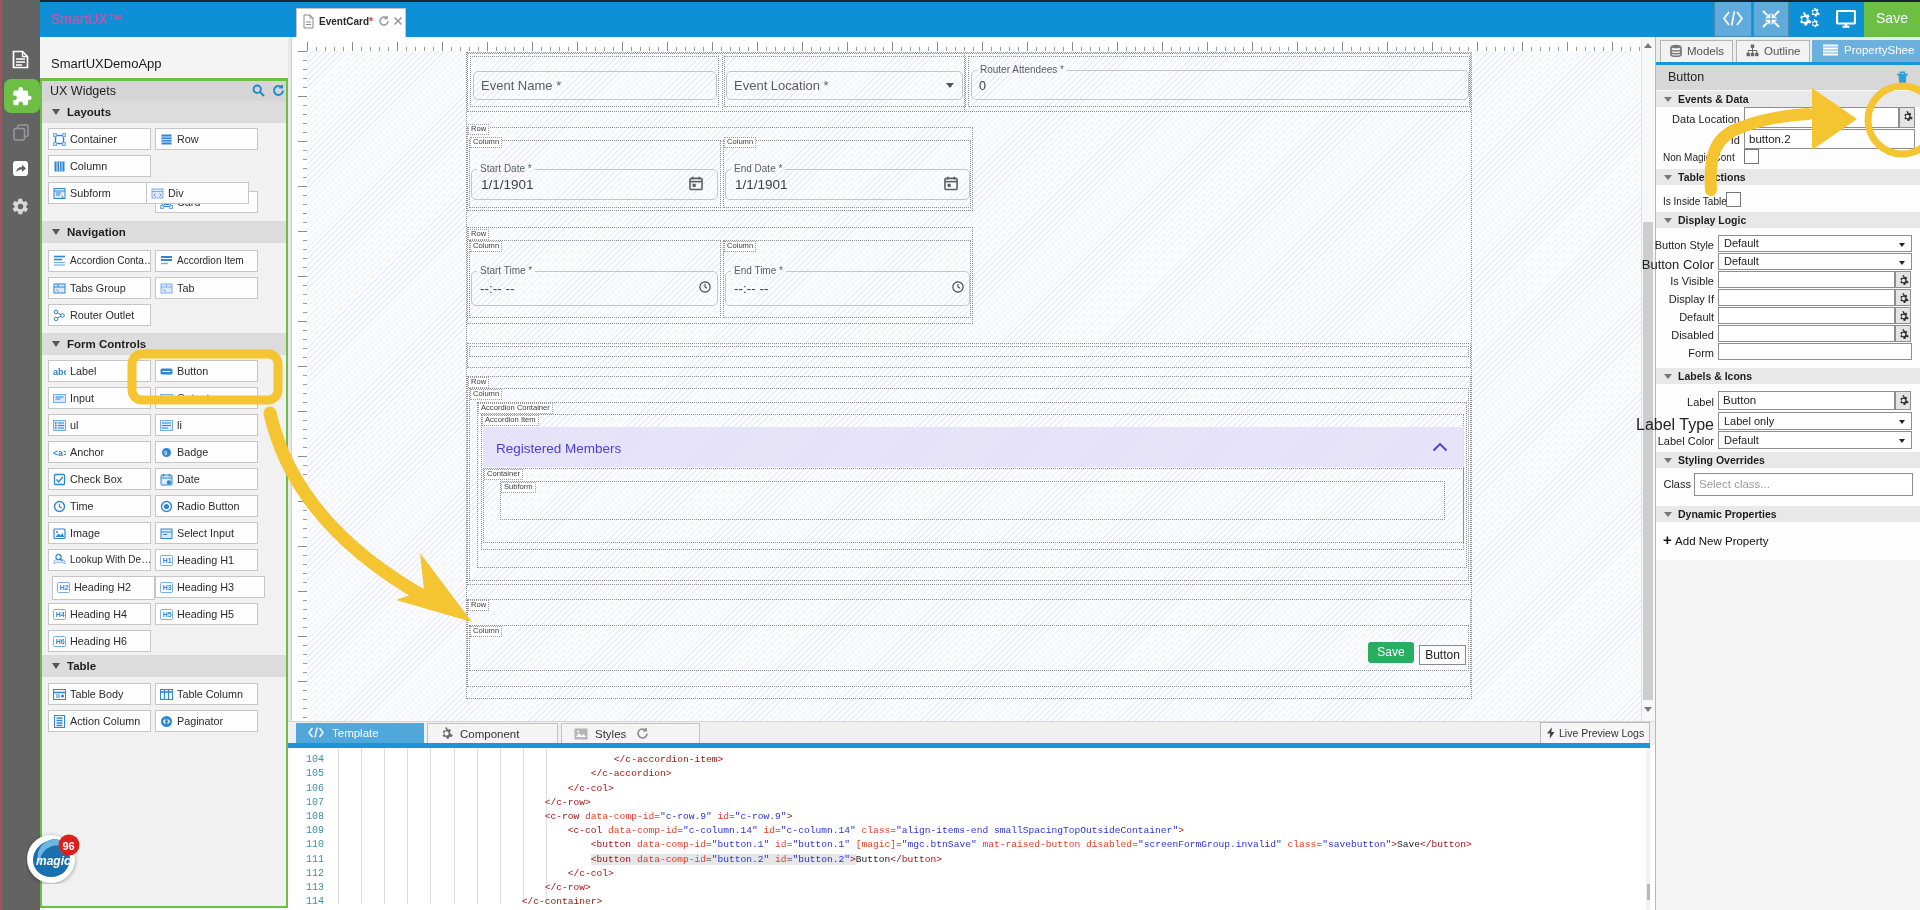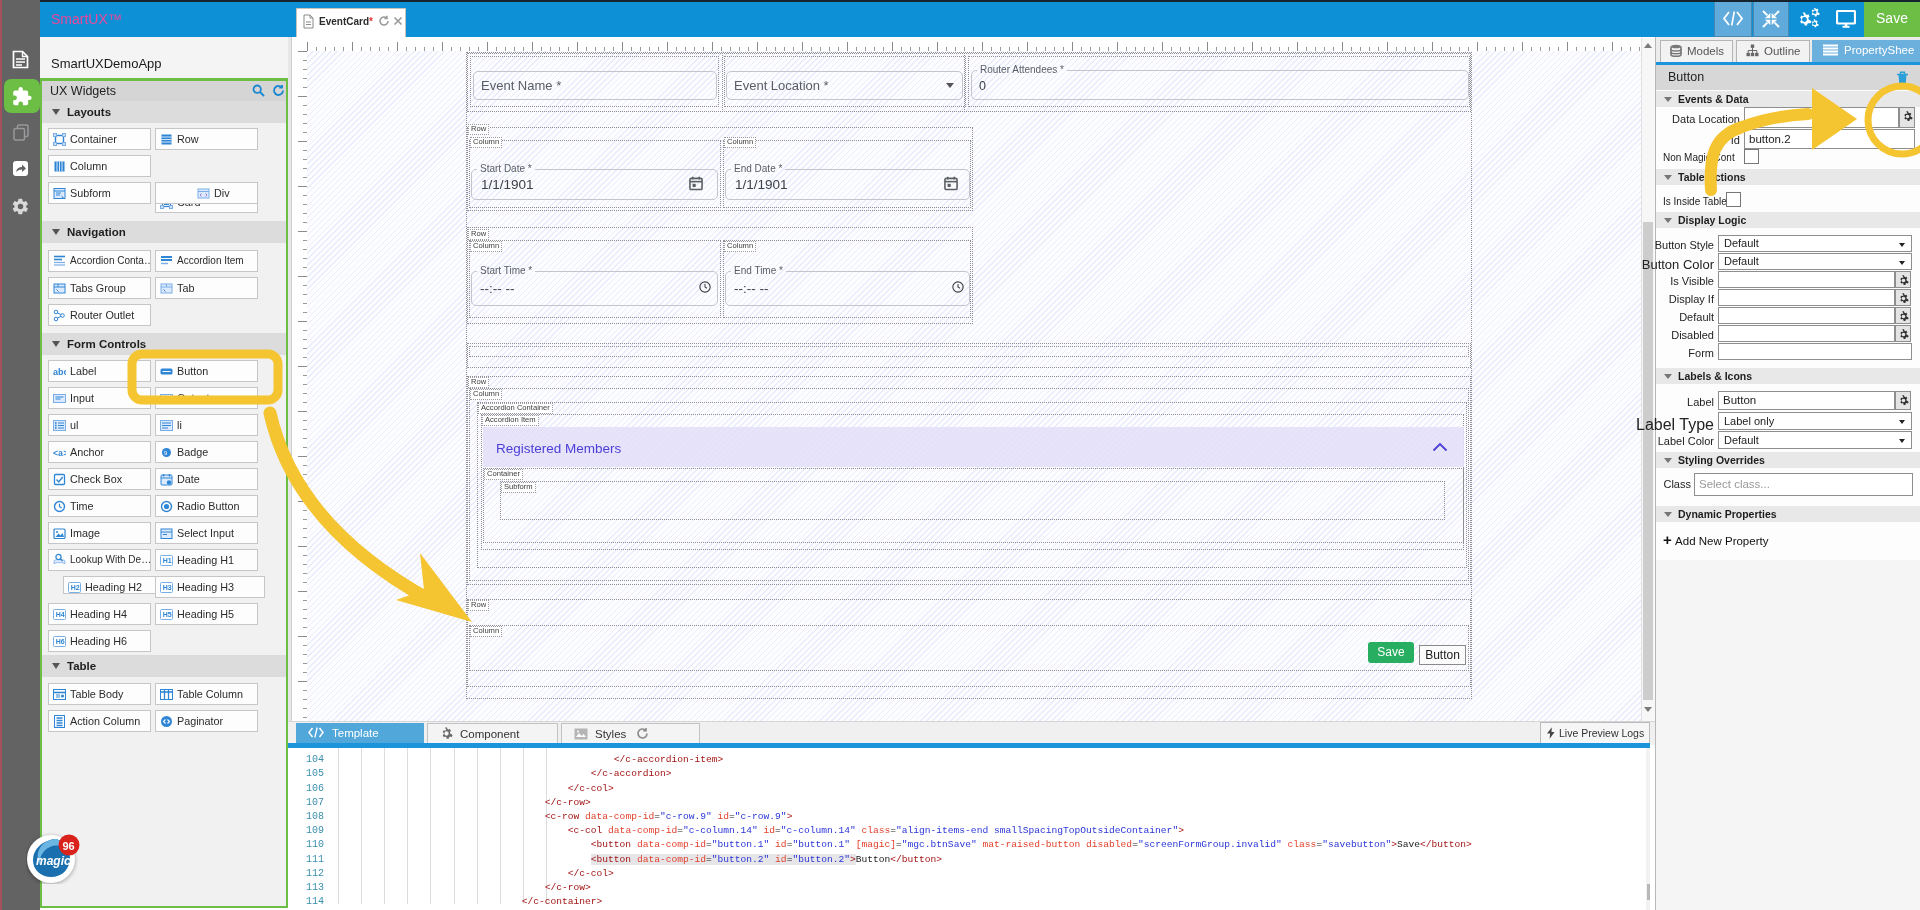--- a/index.html
+++ b/index.html
@@ -151,21 +151,21 @@
       <rect x="9.5" y="0.5" width="3" height="3" fill="#cfe0f5" stroke="#7aaee8"></rect>
       <rect x="0.5" y="9.5" width="3" height="3" fill="#cfe0f5" stroke="#7aaee8"></rect>
       <rect x="9.5" y="9.5" width="3" height="3" fill="#cfe0f5" stroke="#7aaee8"></rect>
     </svg>Card</div>
 <div class="abs witem" style="left:48px;top:182px;width:103px;height:22px;"><svg width="13" height="13" viewBox="0 0 13 13">
       <rect x="1" y="1.5" width="11" height="10" fill="#ddeafd" stroke="#2f86d6"></rect>
       <path d="M1 4h11" stroke="#2f86d6"></path>
       <path d="M3 6h5M3 8h4" stroke="#2f86d6"></path>
       <path d="M8 8l3 3-1.5.5z" fill="#2f86d6"></path>
     </svg>Subform</div>
-<div class="abs witem" style="left:155px;top:182px;width:103px;height:22px;padding-left:37px;"><svg width="13" height="13" viewBox="0 0 13 13">
+<div class="abs witem" style="left:146px;top:182px;width:103px;height:22px;"><svg width="13" height="13" viewBox="0 0 13 13">
       <rect x="1" y="2" width="11" height="9" fill="#ddeafd" stroke="#7aaee8"></rect>
       <path d="M1 4.5h11" stroke="#7aaee8"></path>
       <path d="M4.5 6.5l-1.5 1.5 1.5 1.5M8.5 6.5l1.5 1.5-1.5 1.5" fill="none" stroke="#9b7fd4"></path>
     </svg>Div</div>
 <div class="abs sechead" style="top:221px"><span class="tri"></span>Navigation</div>
 <div class="abs witem" style="left:48px;top:250px;width:103px;height:22px;font-size:10px;"><svg width="13" height="13" viewBox="0 0 13 13">
       <path d="M1 2.5h11" stroke="#2f86d6" stroke-width="1.6"></path>
       <path d="M1 5.5h8" stroke="#2f86d6" stroke-width="1.6"></path>
       <path d="M1 8.5h11" stroke="#7aaee8" stroke-width="1.2"></path>
       <path d="M1 11h11" stroke="#7aaee8" stroke-width="1.2"></path>
@@ -254,21 +254,21 @@
     </svg>Select Input</div>
 <div class="abs witem" style="left:48px;top:549px;width:103px;height:22px;font-size:10px;"><svg width="13" height="13" viewBox="0 0 13 13">
       <path d="M1 8c0-2 10-2 11 0v3c-1-2-10-2-11 0z" fill="#ddeafd" stroke="#7aaee8" stroke-width="0.8"></path>
       <circle cx="5.5" cy="4" r="2.6" fill="none" stroke="#2f86d6" stroke-width="1.2"></circle>
       <path d="M7.5 6l2 2" stroke="#2f86d6" stroke-width="1.2"></path>
     </svg>Lookup With De…</div>
 <div class="abs witem" style="left:155px;top:549px;width:103px;height:22px;"><svg width="13" height="13" viewBox="0 0 13 13">
       <rect x="0.5" y="1.5" width="12" height="10" rx="1" fill="#fff" stroke="#7aaee8"></rect>
       <text x="2.8" y="9.3" font-size="7" font-weight="bold" fill="#2f86d6" font-family="Liberation Sans">H1</text>
     </svg>Heading H1</div>
-<div class="abs witem" style="left:63px;top:576px;width:103px;height:18px;"><svg width="13" height="13" viewBox="0 0 13 13">
+<div class="abs witem" style="left:52px;top:576px;width:103px;height:24px;"><svg width="13" height="13" viewBox="0 0 13 13">
       <rect x="0.5" y="1.5" width="12" height="10" rx="1" fill="#fff" stroke="#7aaee8"></rect>
       <text x="2.8" y="9.3" font-size="7" font-weight="bold" fill="#2f86d6" font-family="Liberation Sans">H2</text>
     </svg>Heading H2</div>
 <div class="abs witem" style="left:155px;top:576px;width:110px;height:22px;"><svg width="13" height="13" viewBox="0 0 13 13">
       <rect x="0.5" y="1.5" width="12" height="10" rx="1" fill="#fff" stroke="#7aaee8"></rect>
       <text x="2.8" y="9.3" font-size="7" font-weight="bold" fill="#2f86d6" font-family="Liberation Sans">H3</text>
     </svg>Heading H3</div>
 <div class="abs witem" style="left:48px;top:603px;width:103px;height:22px;"><svg width="13" height="13" viewBox="0 0 13 13">
       <rect x="0.5" y="1.5" width="12" height="10" rx="1" fill="#fff" stroke="#7aaee8"></rect>
       <text x="2.8" y="9.3" font-size="7" font-weight="bold" fill="#2f86d6" font-family="Liberation Sans">H4</text>

